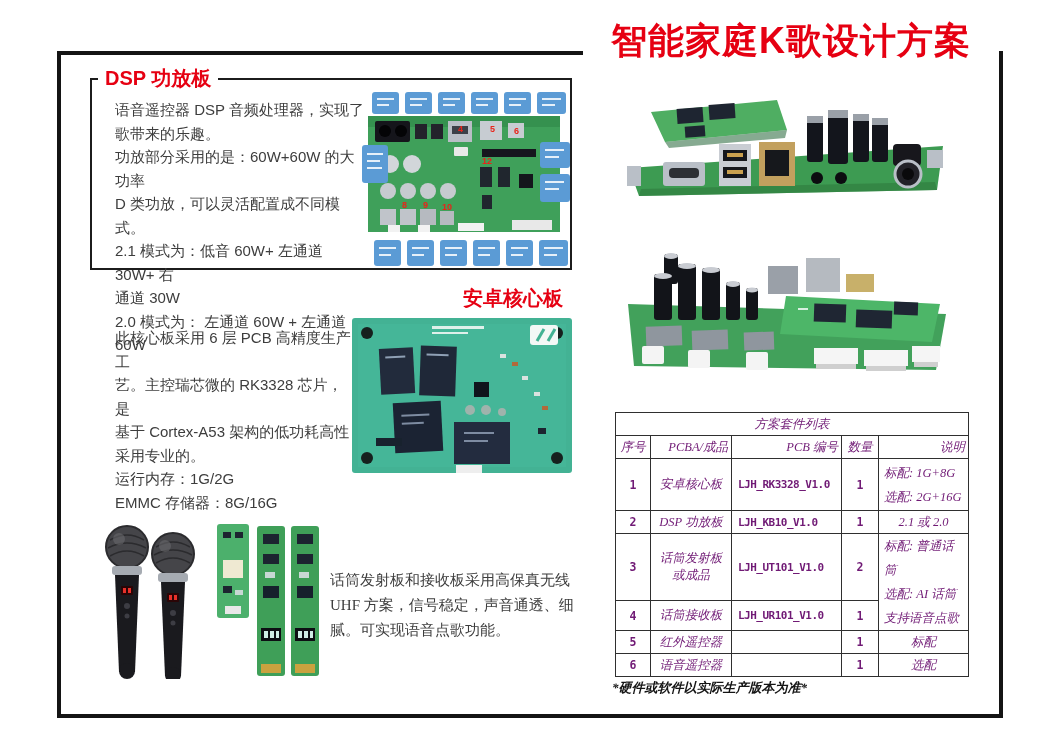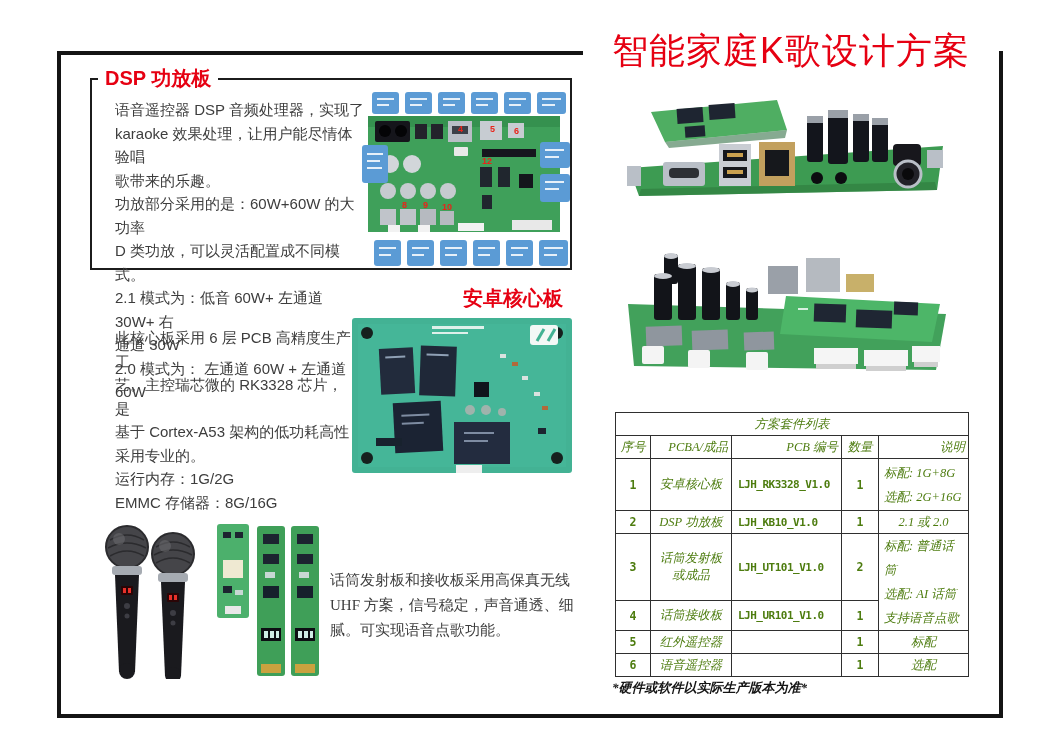--- a/index.html
+++ b/index.html
@@ -1,41 +1,41 @@
 <!DOCTYPE html>
 <html><head>
 <meta charset="utf-8">
 <style>
   * { box-sizing: border-box; margin: 0; padding: 0; }
   body { background: #fff; font-family: "Liberation Sans", "DejaVu Sans", sans-serif; }
   .canvas { position: relative; width: 1058px; height: 748px; background: #fff; overflow: hidden; }
 
   .frame { position: absolute; left: 57px; top: 51px; width: 946px; height: 667px; border: 4px solid #141414; }
 
-  .page-title { position: absolute; left: 583px; top: 26px; width: 416px; height: 50px; background: #fff;
-    color: #e60012; font-weight: normal; font-size: 36px; line-height: 50px; text-align: center; letter-spacing: 1px; }
+  .page-title { position: absolute; left: 583px; top: 16px; width: 416px; height: 50px; background: #fff;
+    color: #e60012; font-weight: bold; font-size: 36px; line-height: 50px; text-align: center; letter-spacing: 1px; }
 
   .secbox { position: absolute; border: 2px solid #1c1c1c; background: #fff; }
   .box-dsp { left: 90px; top: 78px; width: 482px; height: 192px; }
 
   .sec-title { position: absolute; background: #fff; color: #e60012; font-weight: bold; font-size: 20px;
     line-height: 26px; padding: 0 7px; white-space: nowrap; }
   .t-dsp { left: 98px; top: 65px; }
   .t-android { left: 452px; top: 285px; width: 122px; text-align: center; }
 
   .bodytext { position: absolute; font-size: 15px; line-height: 23.5px; color: #3d3d3d; }
   .txt-dsp { left: 115px; top: 98px; width: 250px; }
   .txt-android { left: 115px; top: 326px; width: 240px; }
   .txt-mic { left: 330px; top: 568px; width: 245px; line-height: 25px; font-family: Liberation Serif, serif; }
 
   .photo { position: absolute; }
 
   .kit-table { position: absolute; left: 615px; top: 412px; border-collapse: collapse; table-layout: fixed; }
   .kit-table td { border: 1px solid #2f2f2f; font-family: "Liberation Serif", "DejaVu Serif", serif;
-    font-style: italic; font-size: 12.5px; color: #4d7c0f; padding: 0 3px; text-align: center; vertical-align: middle; }
+    font-style: italic; font-size: 12.5px; color: #701a75; padding: 0 3px; text-align: center; vertical-align: middle; }
   .kit-table .left { text-align: right; padding-left: 6px; }
   .kit-table .code { font-family: "DejaVu Sans Mono", monospace; font-style: normal; font-weight: bold;
     font-size: 11px; text-align: left; padding-left: 6px; letter-spacing: -0.5px; }
   .kit-table .num { font-family: "DejaVu Sans Mono", monospace; font-style: normal; font-weight: bold; font-size: 11.5px; }
   .note-line { line-height: 24px; text-align: left; padding-left: 2px; }
 
   .footnote { position: absolute; left: 612px; top: 659px; font-family: "Liberation Serif", "DejaVu Serif", serif;
     font-style: italic; font-size: 13px; font-weight: bold; color: #141414; margin-top: 20px; }
 
   .rednum { fill: #e8241a; font-size: 9px; font-weight: bold; font-family: "Liberation Sans", sans-serif; }
@@ -47,21 +47,20 @@
 <div class="canvas">
 
   <div class="frame"></div>
 
   <div class="page-title">智能家庭K歌设计方案</div>
 
   <div class="secbox box-dsp"></div>
   <div class="sec-title t-dsp">DSP 功放板</div>
   <div class="bodytext txt-dsp">
     <div>语音遥控器 DSP 音频处理器，实现了</div>
-    <div>karaoke 效果处理，让用户能尽情体验唱</div>
     <div>歌带来的乐趣。</div>
     <div>功放部分采用的是：60W+60W 的大功率</div>
     <div>D 类功放，可以灵活配置成不同模式。</div>
     <div>2.1 模式为：低音 60W+ 左通道 30W+ 右</div>
     <div>通道 30W</div>
     <div>2.0 模式为： 左通道 60W + 左通道 60W</div>
   </div>
 
   <div class="photo" style="left:362px; top:90px;">
     <svg width="210" height="178" viewBox="0 0 210 178">

